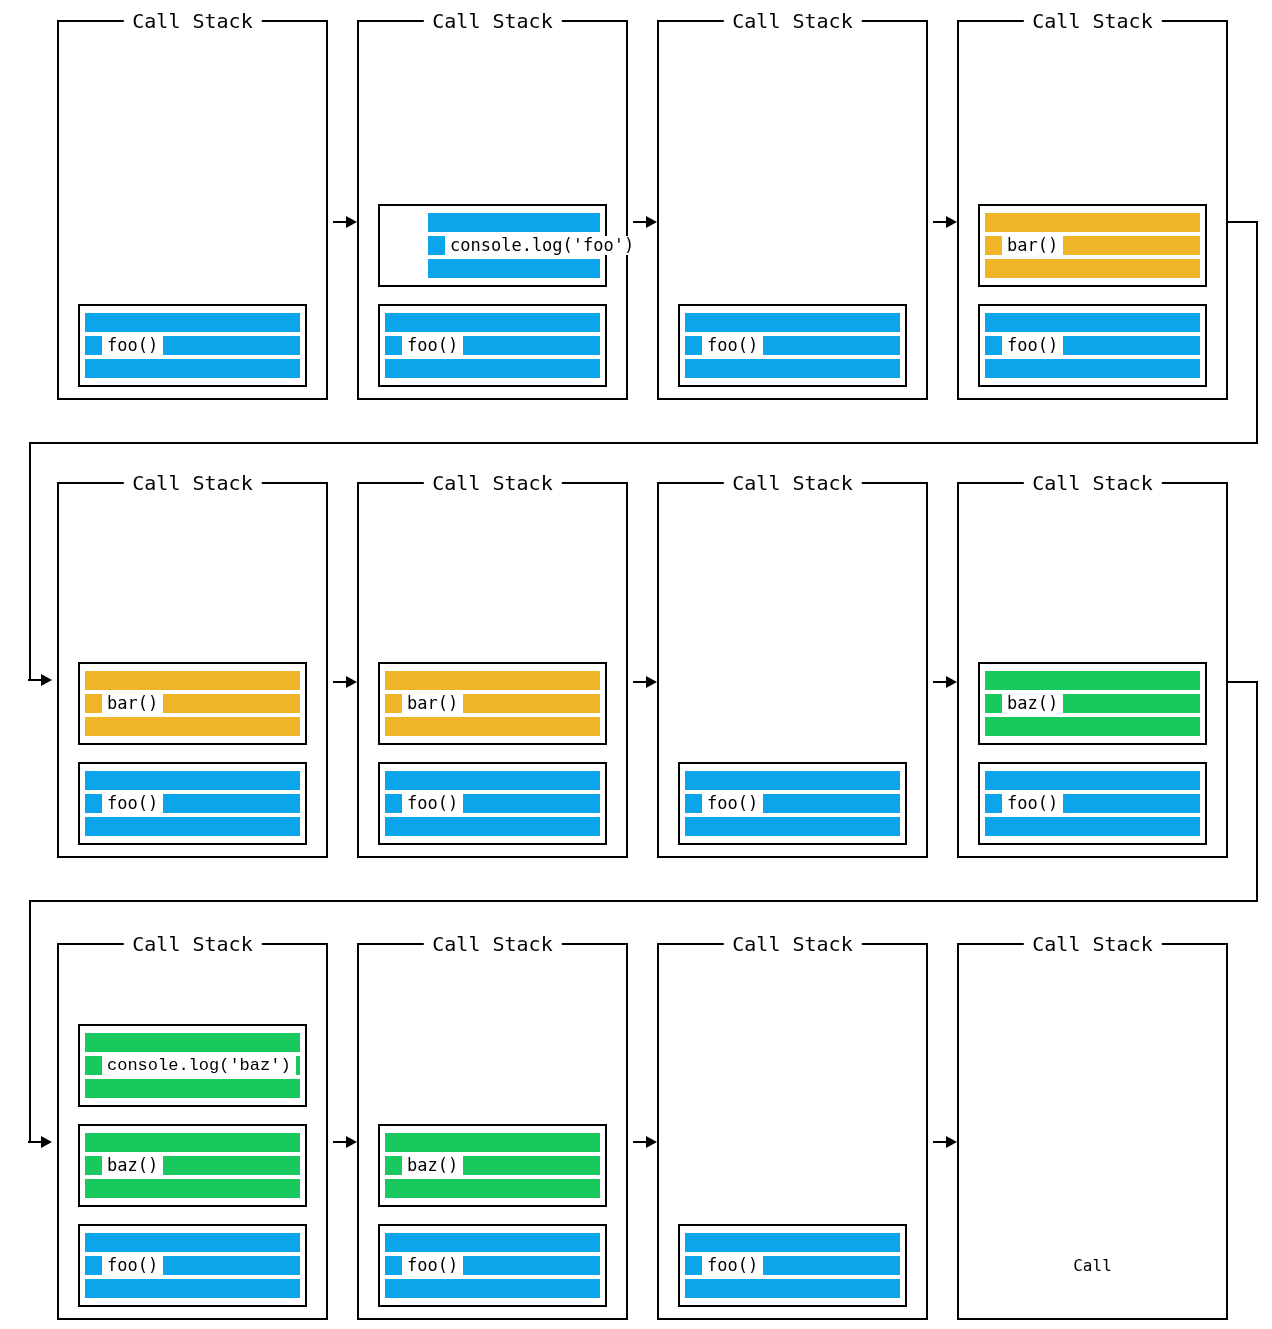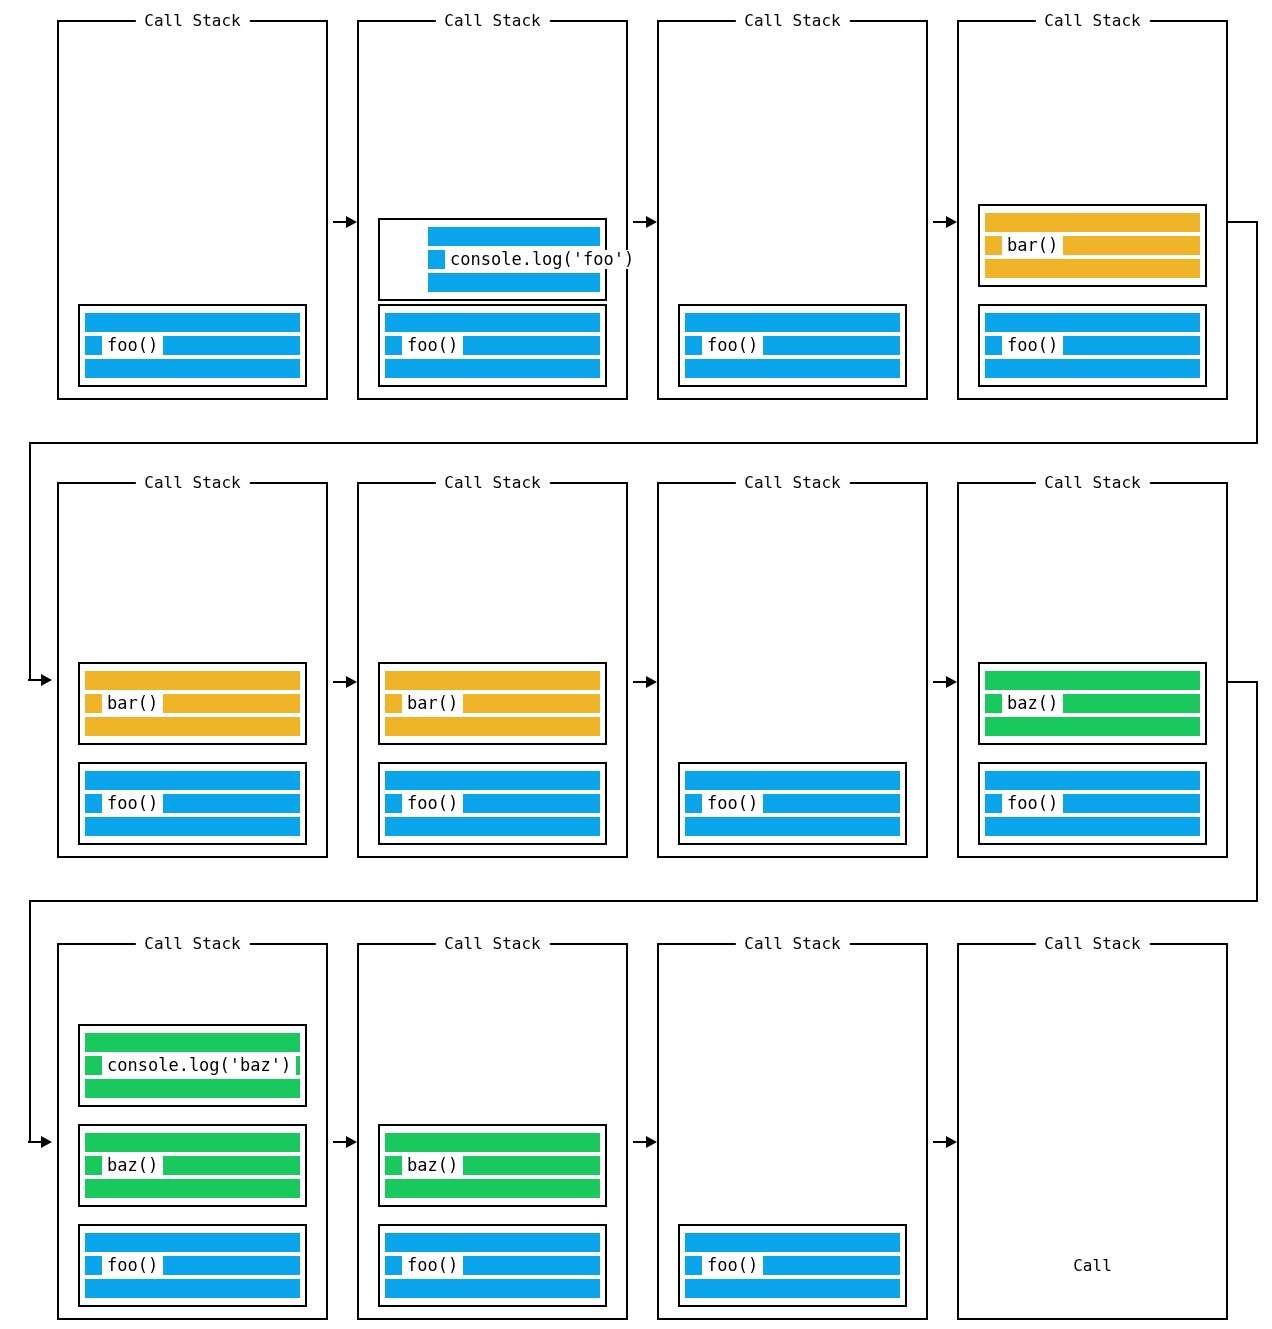--- a/index.html
+++ b/index.html
@@ -18,21 +18,21 @@
     position: absolute;
     border: 2px solid #000;
     background: #fff;
   }
   .legend {
     position: absolute;
     top: -11px; left: 50%;
     transform: translateX(-50%);
     background: #fff;
     padding: 0 9px;
-    font-size: 16px;
+    font-size: 20px;
     line-height: 20px;
     white-space: nowrap;
   }
   .frame {
     position: absolute;
     left: 19px; right: 19px;
     height: 83px;
     border: 2px solid #000;
     background: #fff;
     padding: 7px 5px;
@@ -89,21 +89,21 @@
       <div class="legend">Call Stack</div>
       <div class="frame" style="top: 282px;">
         <div class="bar" style="background: rgb(11, 165, 235);"></div>
         <div class="bar mid">
           <div class="chip" style="background: rgb(11, 165, 235);"></div>
           <div class="frame-label">foo()</div>
           <div class="fill" style="background: rgb(11, 165, 235);"></div>
         </div>
         <div class="bar" style="background: rgb(11, 165, 235);"></div>
       </div>
-      <div class="frame" style="top: 196px; padding-left: 48px;">
+      <div class="frame" style="top: 182px; padding-left: 48px;">
         <div class="bar" style="background: rgb(11, 165, 235);"></div>
         <div class="bar mid">
           <div class="chip" style="background: rgb(11, 165, 235);"></div>
           <div class="frame-label">console.log('foo')</div>
           <div class="fill" style="background: rgb(11, 165, 235);"></div>
         </div>
         <div class="bar" style="background: rgb(11, 165, 235);"></div>
       </div>
     </div>
     <div class="seg" style="left: 633px; top: 221px; width: 13px; height: 2px;"></div>
@@ -237,21 +237,21 @@
       </div>
       <div class="frame" style="top: 179px;">
         <div class="bar" style="background: rgb(26, 201, 93);"></div>
         <div class="bar mid">
           <div class="chip" style="background: rgb(26, 201, 93);"></div>
           <div class="frame-label">baz()</div>
           <div class="fill" style="background: rgb(26, 201, 93);"></div>
         </div>
         <div class="bar" style="background: rgb(26, 201, 93);"></div>
       </div>
-      <div class="frame" style="top: 79px;">
+      <div class="frame" style="top: 79px; font-family: Liberation Mono, monospace;">
         <div class="bar" style="background: rgb(26, 201, 93);"></div>
         <div class="bar mid">
           <div class="chip" style="background: rgb(26, 201, 93);"></div>
           <div class="frame-label">console.log('baz')</div>
           <div class="fill" style="background: rgb(26, 201, 93);"></div>
         </div>
         <div class="bar" style="background: rgb(26, 201, 93);"></div>
       </div>
     </div>
     <div class="seg" style="left: 333px; top: 1141px; width: 13px; height: 2px;"></div>

